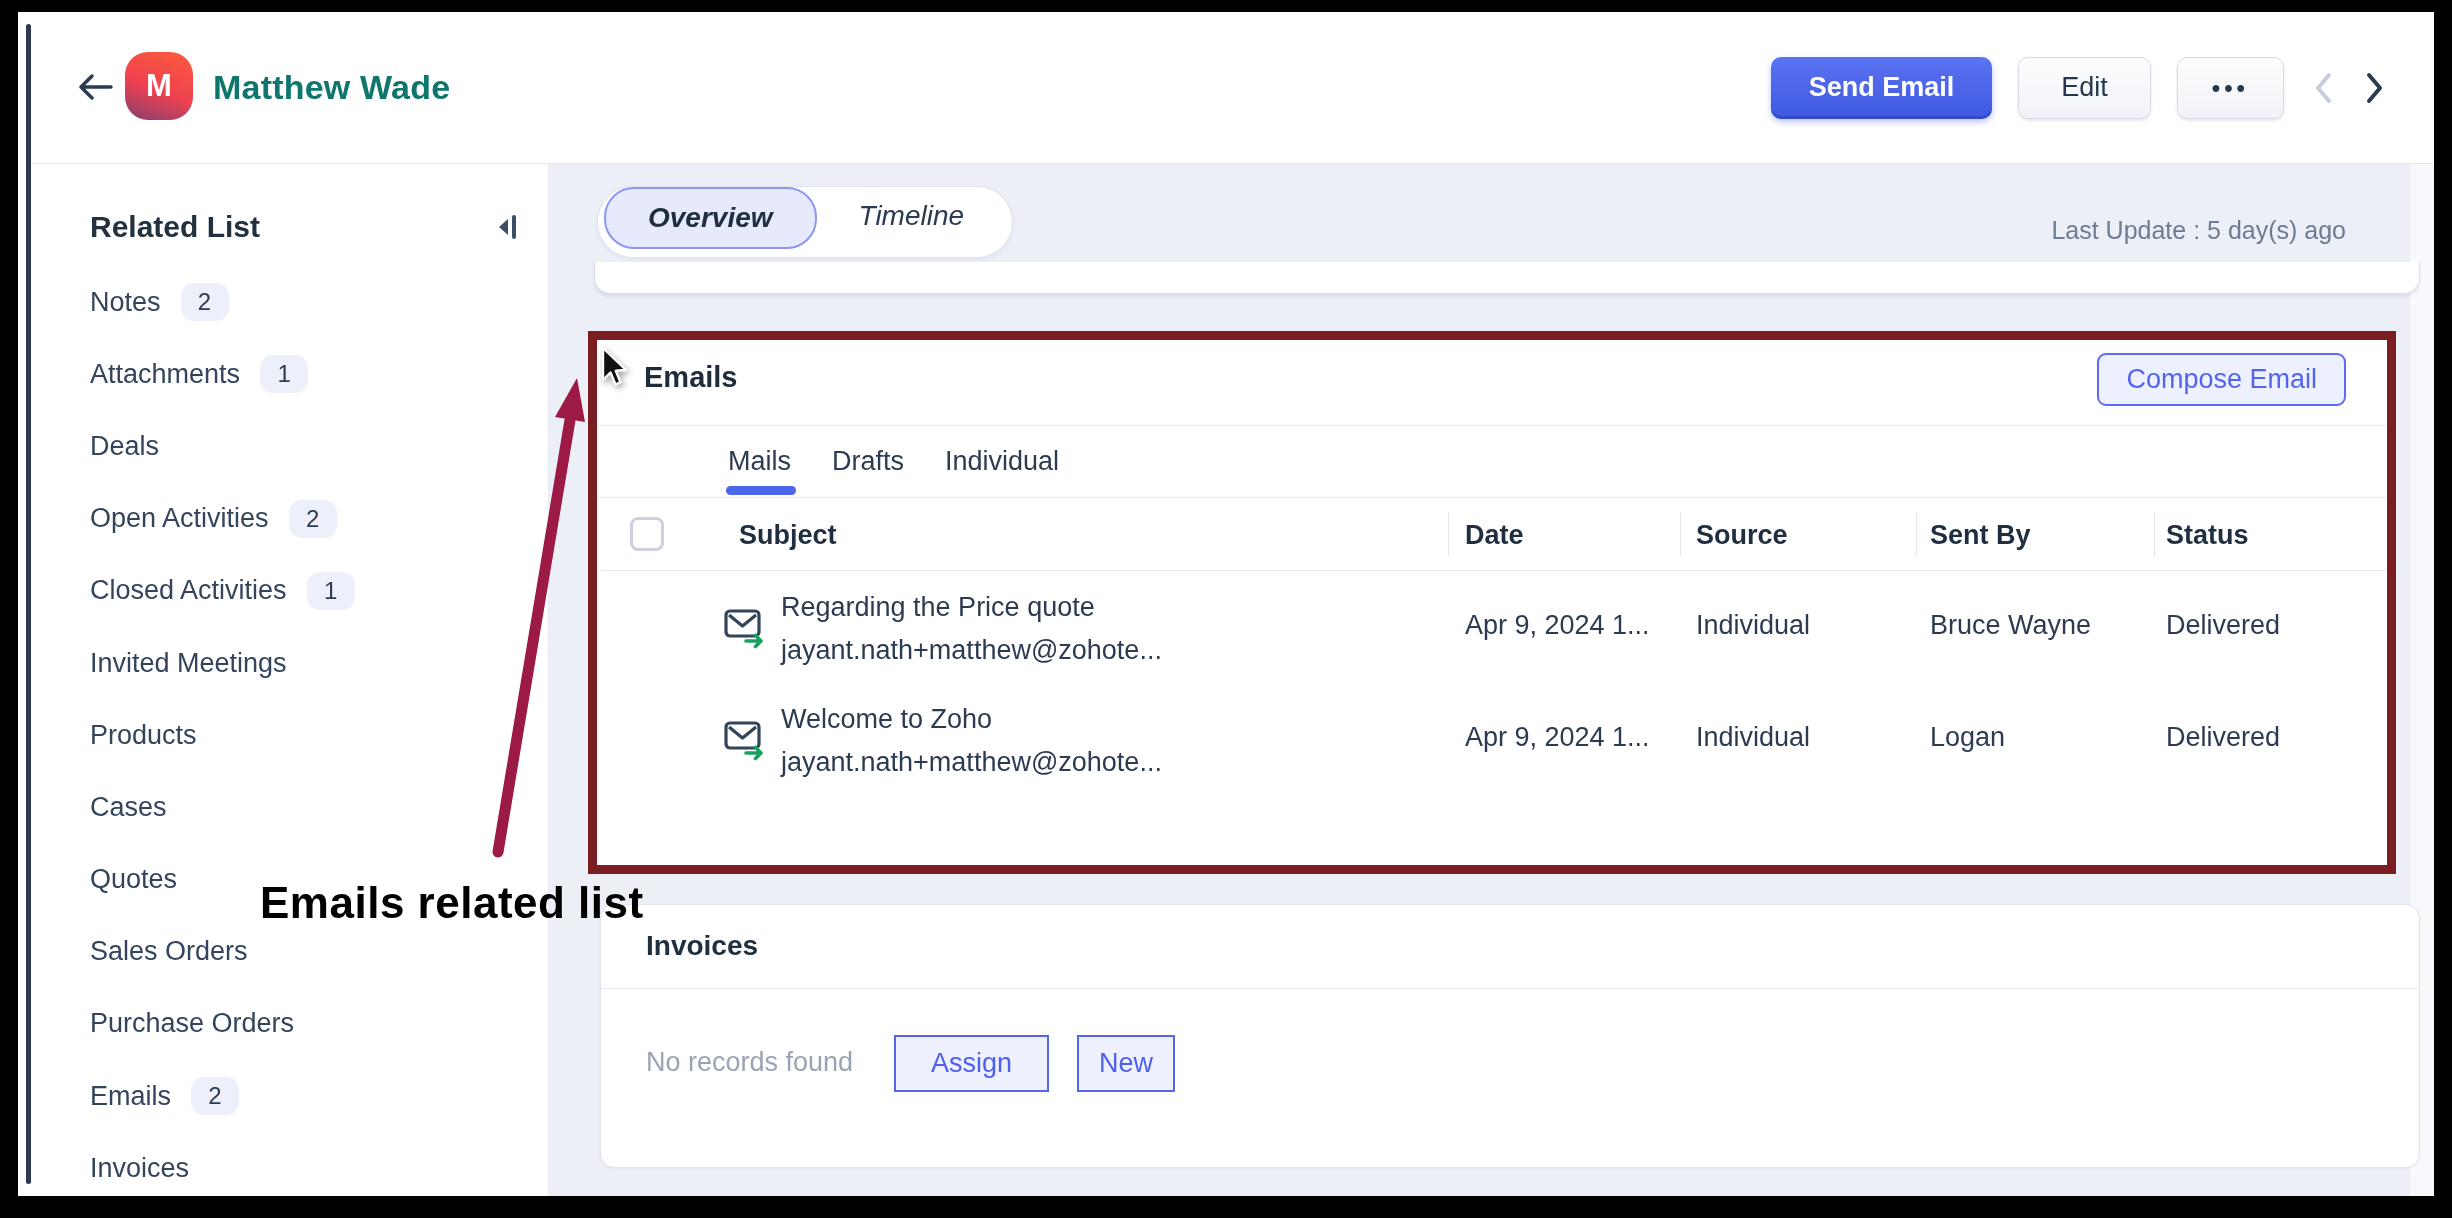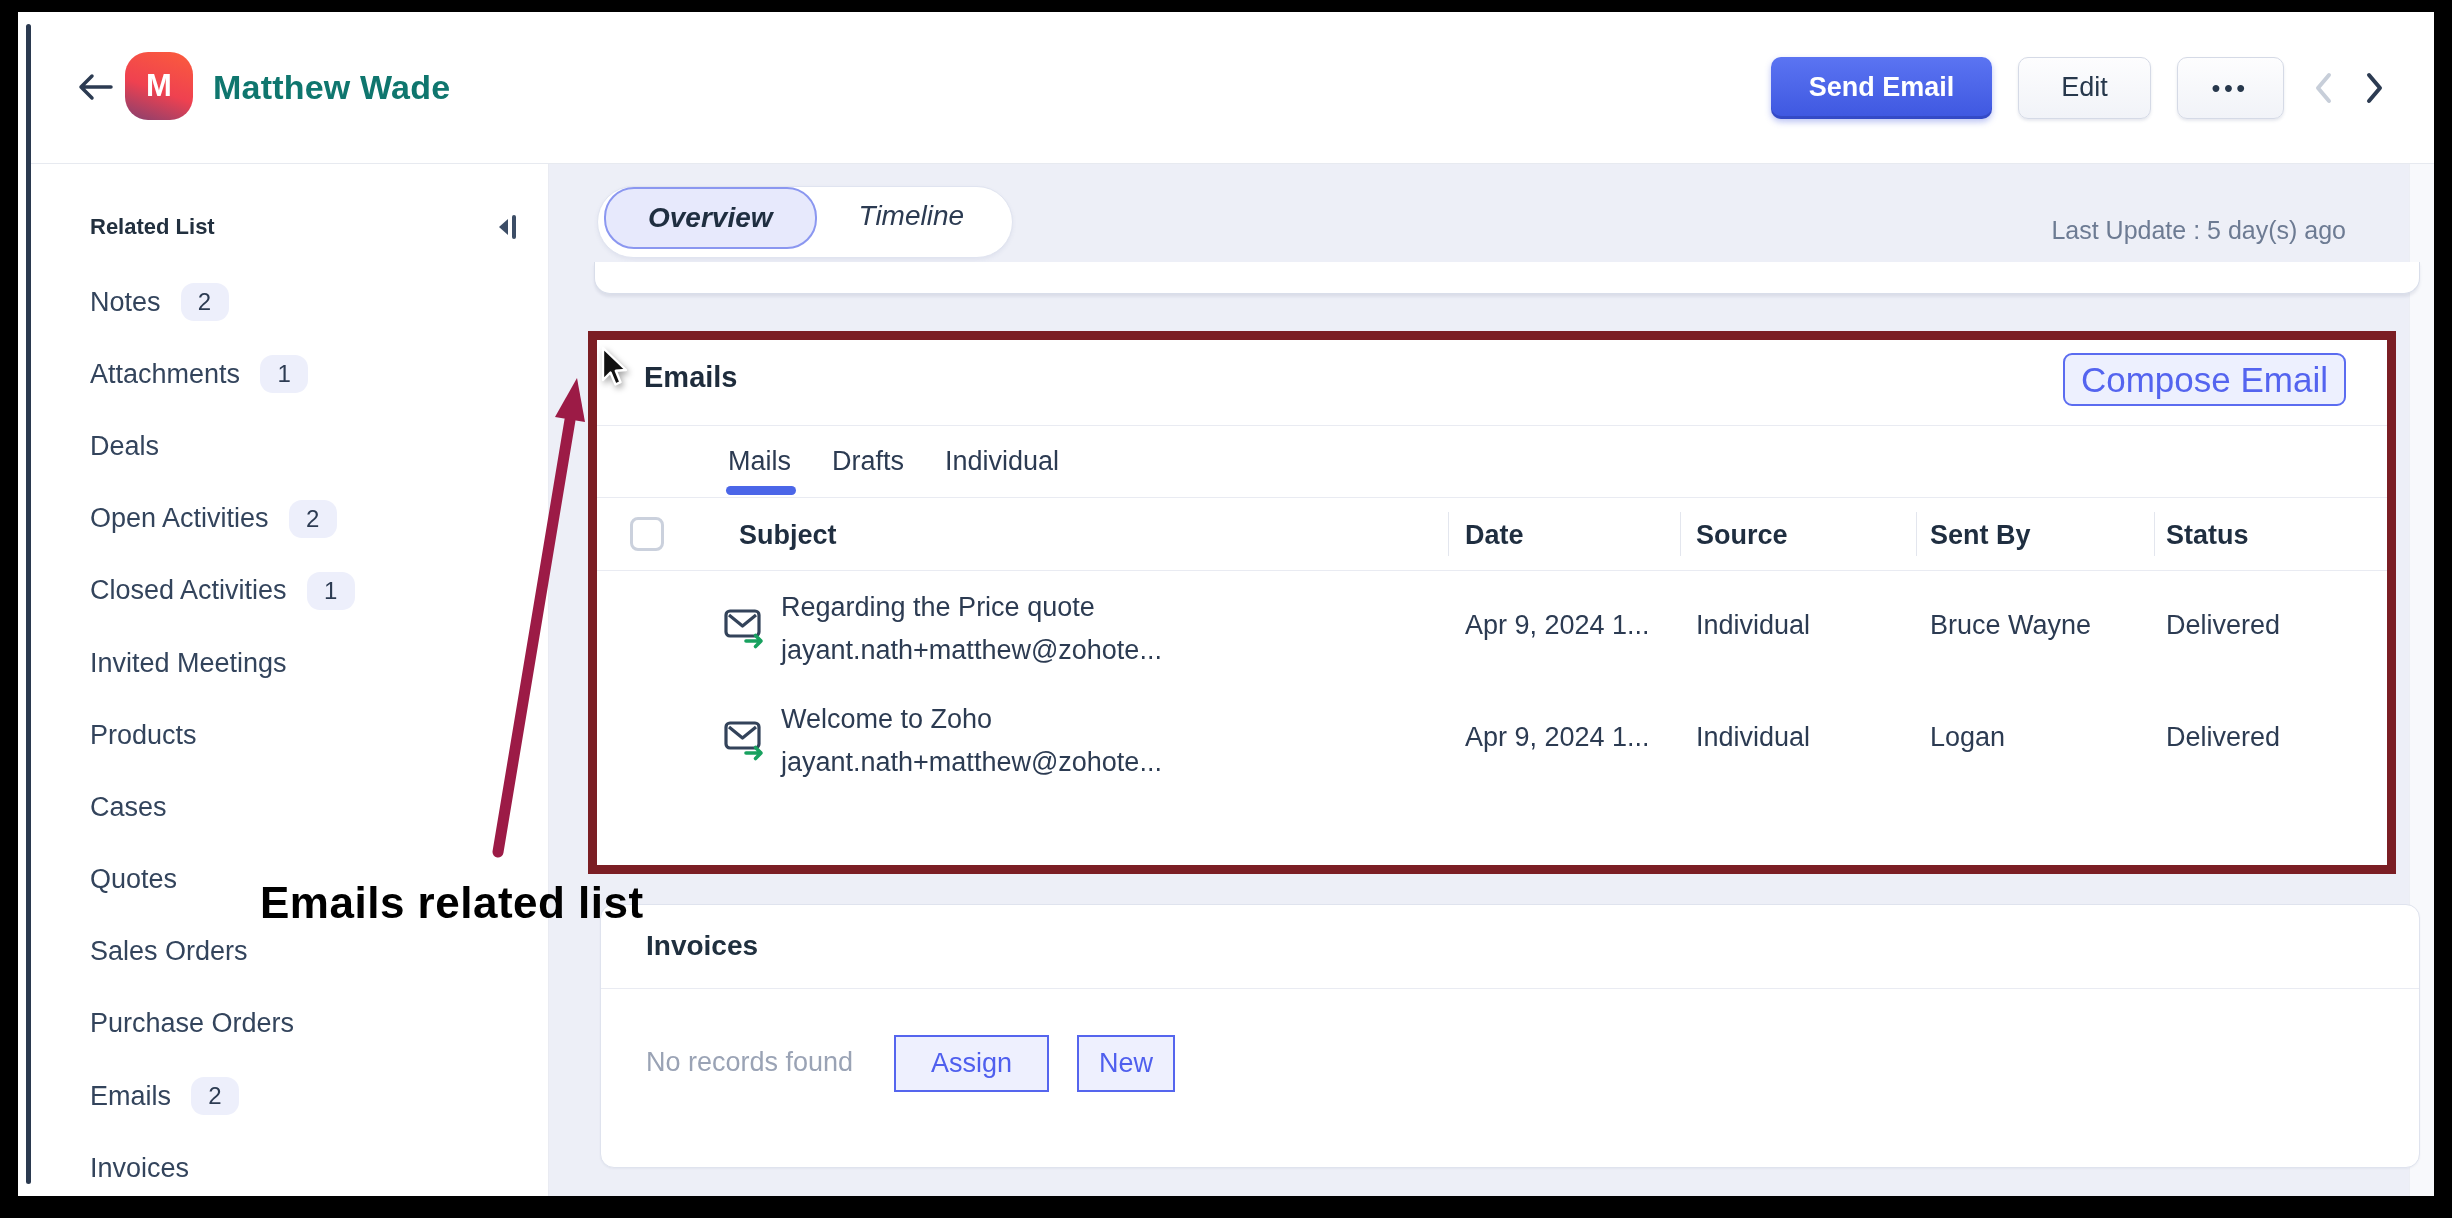--- a/index.html
+++ b/index.html
@@ -25,21 +25,21 @@
     background:linear-gradient(180deg,#5b74f2 0%,#3e57e0 100%);
     box-shadow:0 3px 6px rgba(62,87,224,.35), inset 0 -3px 0 rgba(20,30,120,.25);}
   .btn-neutral{padding:0 42px;color:#27384c;background:linear-gradient(180deg,#fdfdfe,#f1f3f8);
     border:1px solid #d5dae6;box-shadow:0 2px 3px rgba(90,100,140,.15);}
   .btn-dots{padding:0 34px;letter-spacing:4px;font-size:24px;font-weight:700;}
   .chev{width:26px;height:40px;display:flex;align-items:center;justify-content:center;cursor:pointer;}
 
   
   .sidebar{position:absolute;left:13px;top:152px;width:517px;bottom:0;background:#fff;border-right:1px solid #e9ebf2;}
   .sb-head{position:absolute;left:59px;right:26px;top:38px;height:50px;display:flex;align-items:center;justify-content:space-between;}
-  .sb-title{font-size:22px;font-weight:700;color:#22303f;}
+  .sb-title{font-size:30px;font-weight:700;color:#22303f;}
   .sb-collapse{width:26px;height:26px;cursor:pointer;}
   .sb-list{position:absolute;left:0;right:0;top:102px;}
   .sb-item{height:72.2px;display:flex;align-items:center;gap:20px;padding-left:59px;cursor:pointer;}
   .sb-label{font-size:27px;color:#33445c;}
   .sb-badge{min-width:20px;padding:7px 14px;border-radius:13px;background:#edeffb;color:#2c3b52;
     font-size:24px;text-align:center;line-height:1;}
 
   
   .main{position:absolute;left:531px;top:152px;right:0;bottom:0;background:#edeff7;}
   .scroll-strip{position:absolute;right:0;top:0;bottom:0;width:24px;background:#f8f9fc;border-left:1px solid #eceef4;}
@@ -52,22 +52,22 @@
   .partial-panel{position:absolute;left:45px;top:98px;width:1826px;height:32px;background:#fff;
     border:1px solid #d9deea;border-top:none;border-radius:0 0 16px 16px;box-sizing:border-box;
     box-shadow:0 3px 3px rgba(70,80,120,.10);}
 
   
   .anno-box{position:absolute;left:39px;top:167px;width:1808px;height:543px;border:9px solid #7b1e24;
     background:#fff;box-sizing:border-box;}
   .emails-panel{position:relative;width:100%;height:100%;background:#fff;}
   .ep-title{position:absolute;left:47px;top:21px;font-size:29px;font-weight:700;color:#1e2c3c;}
   .mouse-cursor{position:absolute;left:4px;top:6px;z-index:20;filter:drop-shadow(2px 3px 3px rgba(0,0,0,.35));}
-  .compose-btn{position:absolute;right:41px;top:13px;height:53px;padding:0 16px;border-radius:9px;
-    border:2px solid #5b6cf0;background:#edf0fe;color:#5464ef;font-size:35px;display:flex;align-items:center;
+  .compose-btn{position:absolute;right:41px;top:13px;height:53px;padding:0 27px;border-radius:9px;
+    border:2px solid #5b6cf0;background:#edf0fe;color:#5464ef;font-size:27px;display:flex;align-items:center;
     box-sizing:border-box;cursor:pointer;}
   .ep-div1{position:absolute;left:0;right:0;top:85px;height:1px;background:#e9ebf2;}
   .mail-tabs{position:absolute;left:131px;top:86px;height:70px;display:flex;gap:41px;align-items:center;}
   .mail-tab{font-size:27px;color:#2c3b52;cursor:pointer;}
   .tab-underline{position:absolute;left:129px;top:146px;width:70px;height:9px;border-radius:5px;background:#4b66e8;}
   .thead{position:absolute;left:0;right:0;top:157px;height:72px;border-top:1px solid #e9ebf2;border-bottom:1px solid #e9ebf2;}
   .th{position:absolute;top:22px;font-size:27px;font-weight:700;color:#1f2e40;}
   .checkbox{position:absolute;left:33px;top:19px;width:34px;height:34px;border:3px solid #cbd1dd;border-radius:8px;
     background:#fff;box-sizing:border-box;cursor:pointer;}
   .vdiv{position:absolute;top:14px;width:1px;height:44px;background:#e3e6ee;}

